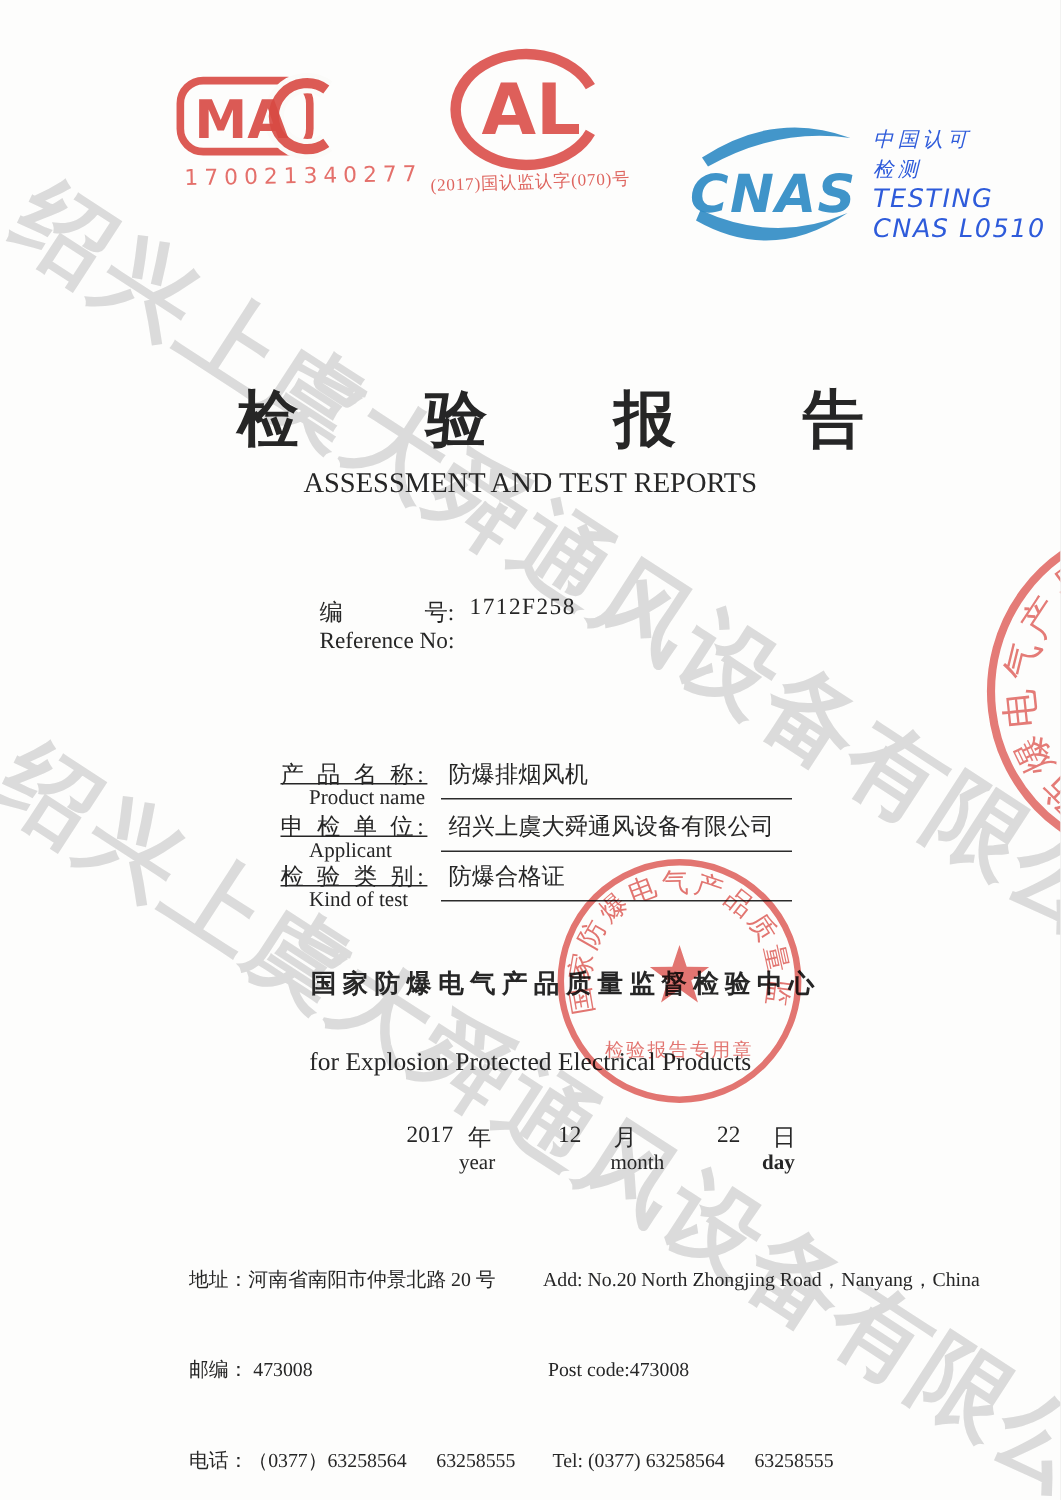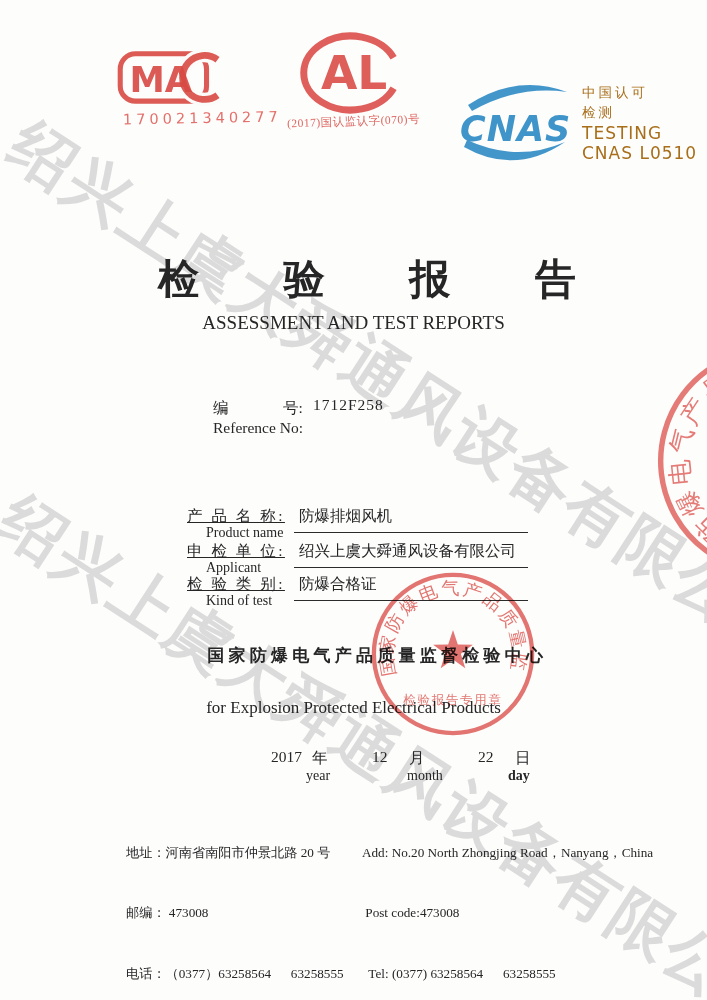--- a/index.html
+++ b/index.html
@@ -23,21 +23,21 @@
     position:absolute; left:123px; top:110px; z-index:2;
     color:#e2615c; font-size:14.5px; letter-spacing:4px;
     font-family:"DejaVu Sans", sans-serif; transform:rotate(-1deg); opacity:.9;
   }
   .cal-cap {
     position:absolute; left:287px; top:114px; z-index:2;
     color:#dd5d57; font-size:11.5px; letter-spacing:.5px; transform:rotate(-2deg); opacity:.95;
   }
   .cnas-info {
     position:absolute; left:582px; top:83px; z-index:2;
-    color:#a16207; font-size:13.5px; line-height:20px; opacity:.92;
+    color:#1d4ed8; font-size:13.5px; line-height:20px; opacity:.92;font-style:italic;
   }
   .cnas-info .zh { letter-spacing:3px; }
   .cnas-info .en { font-family:"DejaVu Sans", sans-serif; font-size:17px; letter-spacing:1px; }
   .seal { position:absolute; z-index:2; mix-blend-mode:multiply; opacity:.8; }
   .seal-main { left:367px; top:568px; color:#dd544e; }
   .seal-edge { left:651px; top:340px; color:#e26560; transform:rotate(-75deg); opacity:.85; }
   
   .layer { position:absolute; inset:0; z-index:1; }
   .abs { position:absolute; }
   .title-row {

